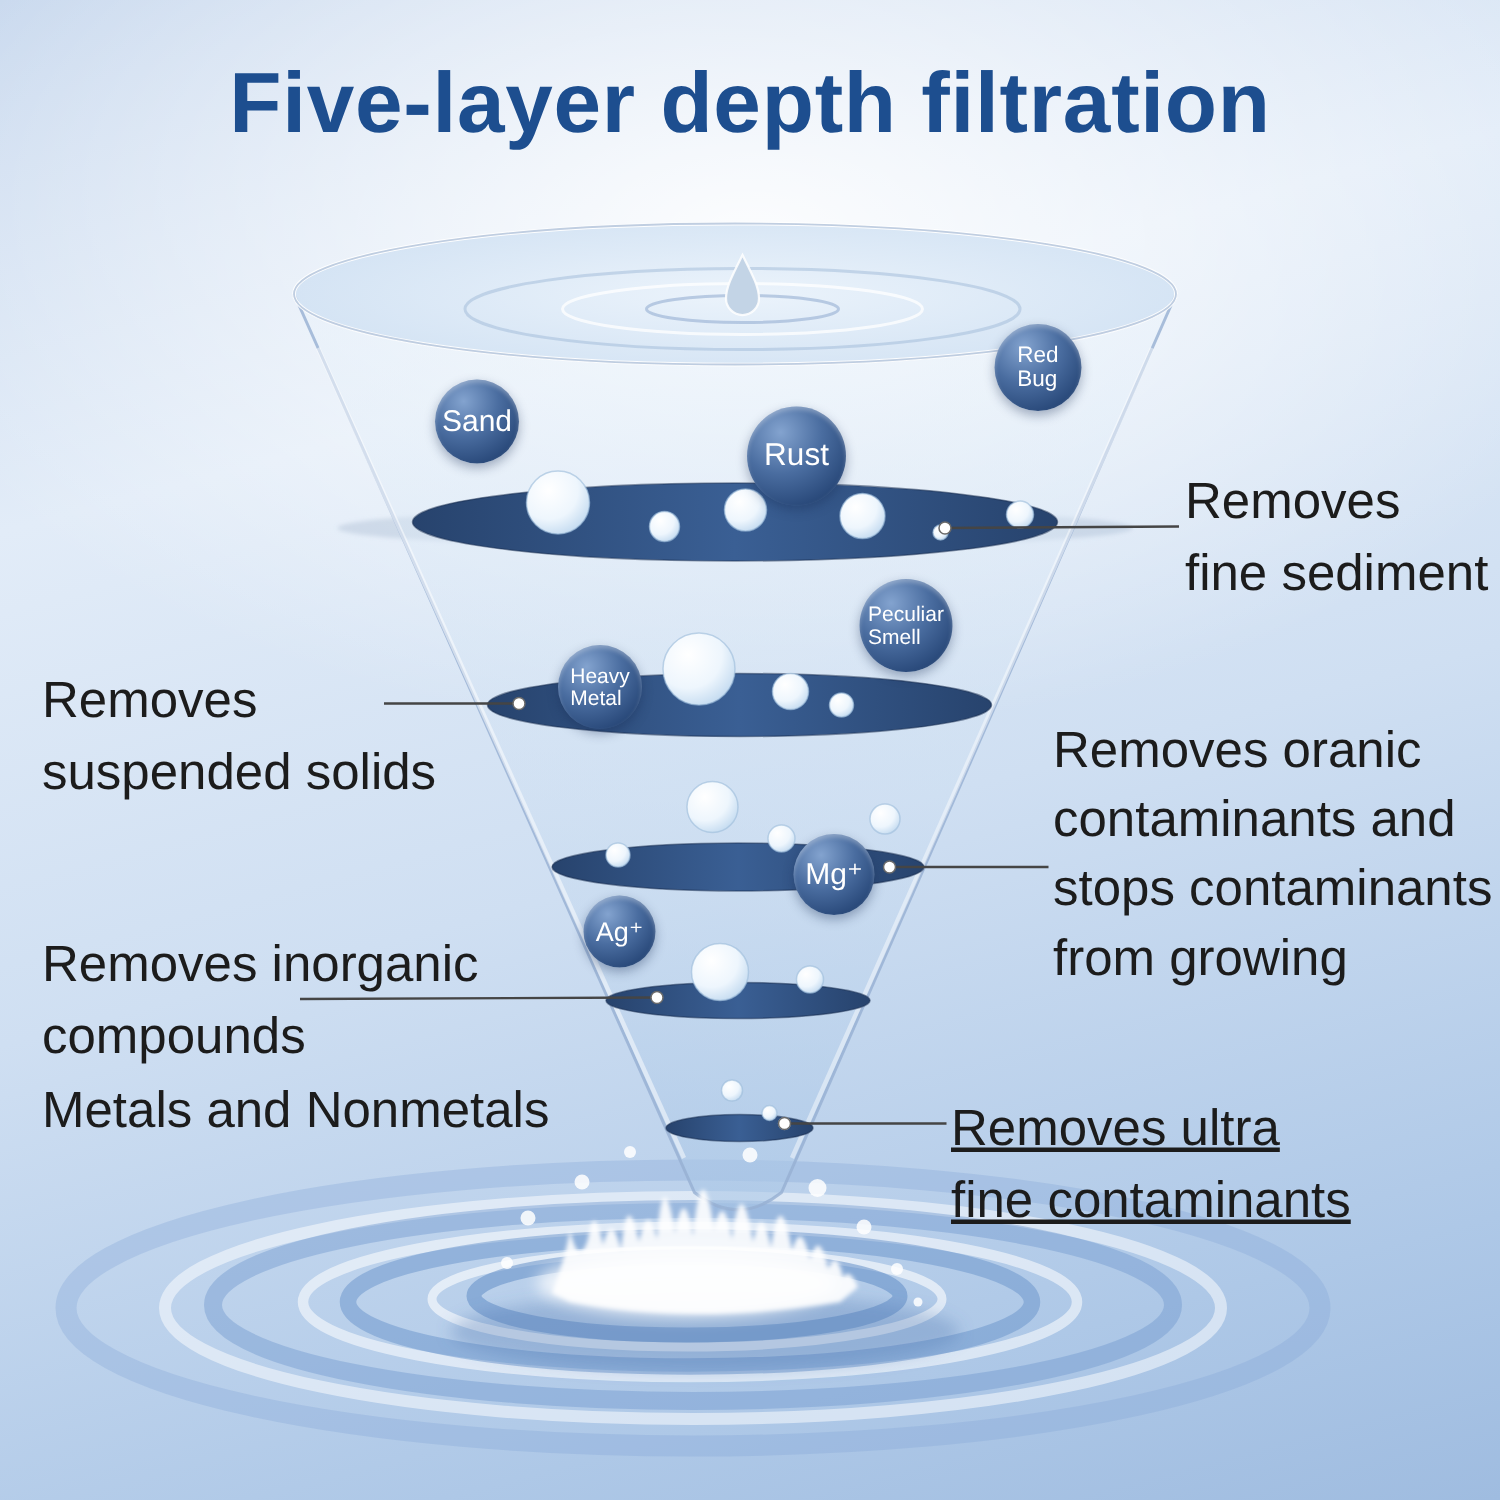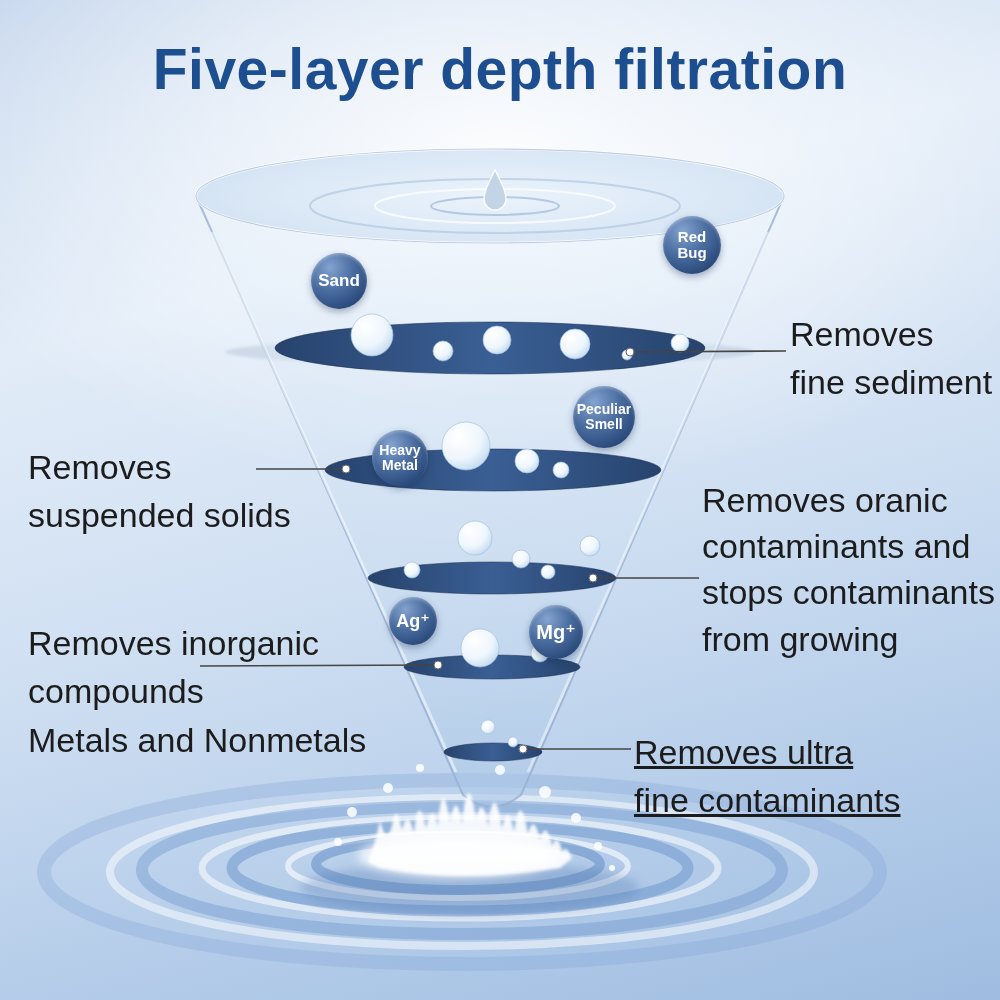--- a/index.html
+++ b/index.html
@@ -12,31 +12,31 @@
   }
   .title{
     position:absolute;left:0;top:36px;width:100%;text-align:center;
     font-size:57px;font-weight:800;letter-spacing:.5px;
   }
   .callout{
     position:absolute;white-space:pre-line;font-size:34px;line-height:1.42;color:#1c1c1c;
   }
   .ball{
     position:absolute;border-radius:50%;display:flex;align-items:center;justify-content:center;
-    text-align:center;color:#fff;font-weight:700;white-space:pre-line;line-height:1.05;
+    color:#fff;font-weight:400;white-space:pre-line;line-height:1.05;
     background:radial-gradient(circle at 34% 26%, #83a3cf 0%, #4a6da0 42%, #2b4b7c 76%, #1d3a62 100%);
     box-shadow:0 3px 7px rgba(20,40,80,0.35), inset 0 2px 3px rgba(255,255,255,0.3);
   }
-  .ball-sand{left:290px;top:253px;width:56px;height:56px;font-size:17px;margin-left:21px;}
+  .ball-sand{left:290px;top:253px;width:56px;height:56px;font-size:20px;}
   .ball-rust{left:498px;top:271px;width:66px;height:66px;font-size:21px;}
   .ball-redbug{left:663px;top:216px;width:58px;height:58px;font-size:15px;}
   .ball-heavymetal{left:372px;top:430px;width:56px;height:56px;font-size:14px;}
   .ball-peculiar{left:573px;top:386px;width:62px;height:62px;font-size:14px;}
   .ball-ag{left:389px;top:597px;width:48px;height:48px;font-size:18px;}
-  .ball-mg{left:529px;top:605px;width:54px;height:54px;font-size:20px;}
+  .ball-mg{left:529px;top:556px;width:54px;height:54px;font-size:20px;}
   .co-fine{left:790px;top:310px;}
   .co-susp{left:28px;top:443px;}
   .co-organic{left:702px;top:477px;line-height:1.36;}
   .co-inorganic{left:28px;top:619px;}
   .co-ultra{left:634px;top:728px;text-decoration:underline;}
   svg{position:absolute;left:0;top:0;}
 </style>
 </head>
 <body>
 
@@ -176,20 +176,21 @@
 contaminants and
 stops contaminants
 from growing</div>
   <div class="callout co-inorganic">Removes inorganic
 compounds
 Metals and Nonmetals</div>
   <div class="callout co-ultra">Removes ultra
 fine contaminants</div>
 
   <div class="ball ball-sand">Sand</div>
+  <div class="ball ball-rust">Rust</div>
   <div class="ball ball-redbug">Red
 Bug</div>
   <div class="ball ball-heavymetal">Heavy
 Metal</div>
   <div class="ball ball-peculiar">Peculiar
 Smell</div>
   <div class="ball ball-ag">Ag⁺</div>
   <div class="ball ball-mg">Mg⁺</div>
 
 </div>

